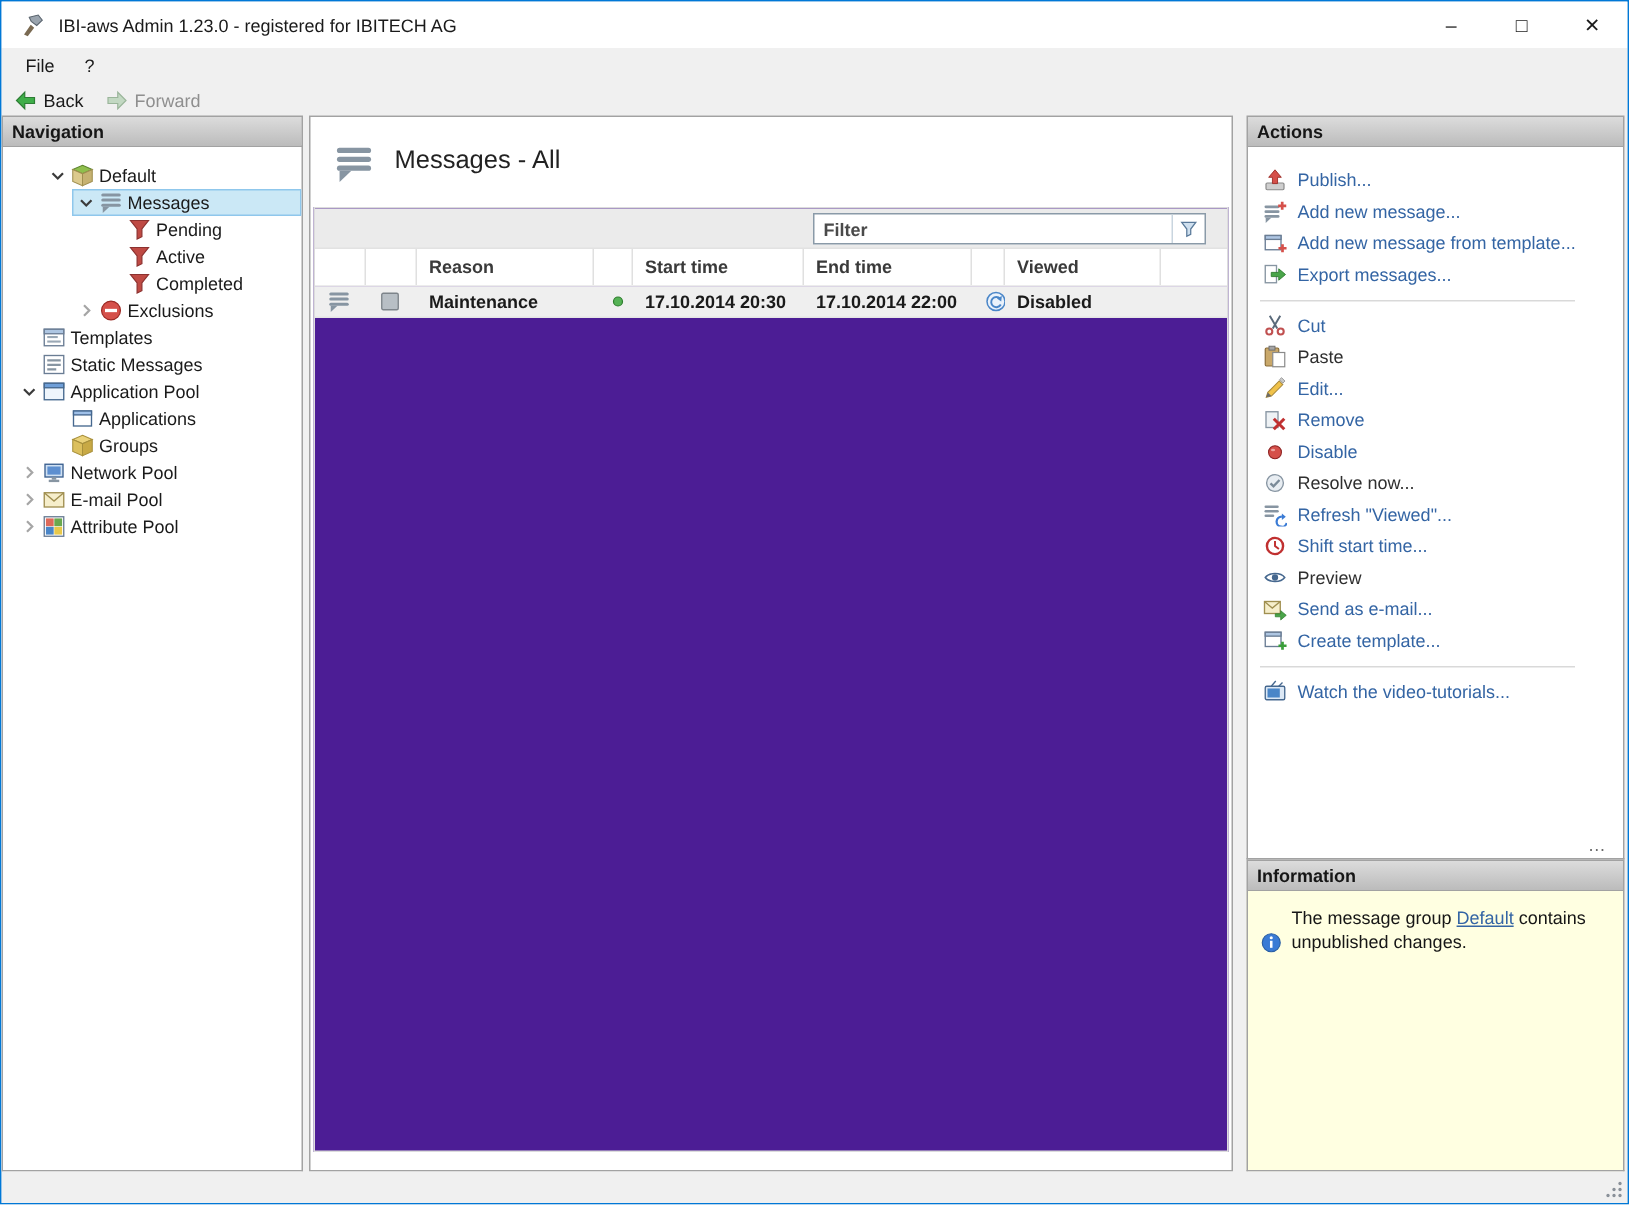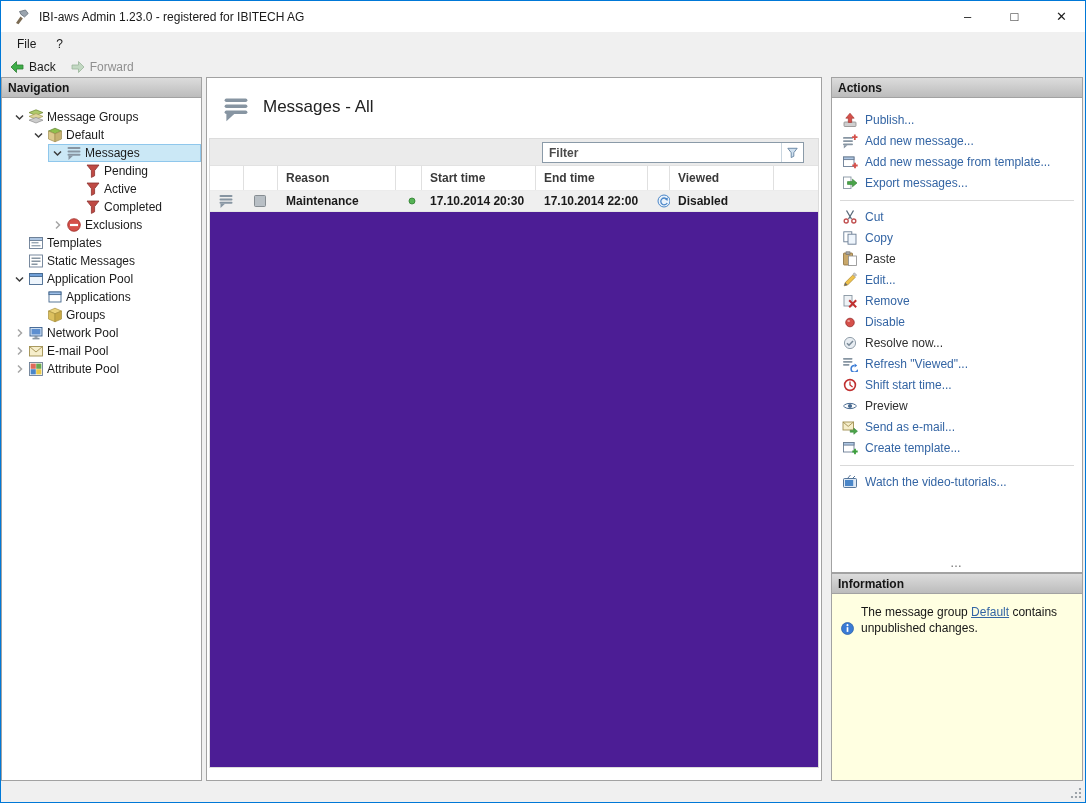--- a/index.html
+++ b/index.html
@@ -44,21 +44,21 @@
   .filter-box input::placeholder { color:#4a4a4a; opacity:1; }
   .filter-funnel { width:22px; display:flex; align-items:center; justify-content:center; border-left:1px solid #c9d5df; }
   .table-head { display:flex; height:25px; background:#fff; border-bottom:1px solid #ececec; align-items:stretch; }
   .th { display:flex; align-items:center; padding-left:8px; border-right:1px solid #e0e0e0; color:#3a3a3a; overflow:hidden; white-space:nowrap; }
   .th.filler { flex:1; border-right:none; }
   .tr { display:flex; height:21px; background:#efefef; border-bottom:1px solid #e5e5e5; align-items:center; }
   .td { display:flex; align-items:center; padding-left:8px; overflow:hidden; white-space:nowrap; }
 
   .right-col { position:absolute; left:830px; top:0; width:252px; bottom:0; }
   .actions-panel { position:absolute; top:0; left:0; right:0; height:496px; }
-  .actions-body { position:absolute; top:21px; left:0; right:0; bottom:0; background:#fff; border:1px solid #a2a2a2; border-top:none; display:flex; flex-direction:column; padding-top:12px; overflow:hidden; }
+  .actions-body { position:absolute; top:21px; left:0; right:0; bottom:0; background:#fff; border:1px solid #a2a2a2; border-top:none; display:flex; flex-direction:row; padding-top:12px; overflow:hidden; }
   .action-item { display:flex; align-items:center; gap:7px; padding:2px 8px 3px 10px; color:var(--link,#3465a4); }
   .action-item.disabled { color:#2f2f2f; }
   .action-divider { height:1px; background:#d9d9d9; margin:6px 8px; }
   .actions-overflow { margin-top:auto; text-align:center; color:#6a6a6a; padding-bottom:2px; letter-spacing:2px; }
 
   .info-panel { position:absolute; top:496px; left:0; right:0; bottom:0; }
   .info-body { position:absolute; top:21px; left:0; right:0; bottom:0; background:var(--info-bg,#ffffe1); border:1px solid #a2a2a2; border-top:none; padding:11px 8px 8px 8px; }
   .info-content { display:flex; gap:6px; align-items:flex-end; }
   .info-text { line-height:1.3; color:#161616; }
   .info-link { color:var(--link,#3465a4); text-decoration:underline; cursor:pointer; }
@@ -114,37 +114,20 @@
         </span>
       <span class="tool-label">Forward</span>
     </div>
   </div>
 
   <div class="workspace">
 
     <div class="nav-panel">
       <div class="panel-header">Navigation</div>
       <div class="nav-body">
-          <div class="tree-row" style="padding-left: 8px;">
-            <span class="row-inner">
-              <span class="expander">
-                <svg viewBox="0 0 16 16">
-                  <path d="M4.5 6.5L8 10l3.5-3.5" fill="none" stroke="#3c3c3c" stroke-width="1.5"></path>
-                </svg>
-              </span>
-              <span class="icon">
-                <svg viewBox="0 0 16 16">
-                  <polygon points="8,0.8 15,3.6 8,6.4 1,3.6" fill="#aec96a" stroke="#6b8430" stroke-width="0.7"></polygon>
-                  <polygon points="8,4.6 15,7.4 8,10.2 1,7.4" fill="#ded59b" stroke="#a39b55" stroke-width="0.7"></polygon>
-                  <polygon points="8,8.4 15,11.2 8,14 1,11.2" fill="#cccccc" stroke="#8f8f8f" stroke-width="0.7"></polygon>
-                </svg>
-              </span>
-              <span class="tree-label">Message Groups</span>
-            </span>
-          </div>
           <div class="tree-row" style="padding-left: 27px;">
             <span class="row-inner">
               <span class="expander">
                 <svg viewBox="0 0 16 16">
                   <path d="M4.5 6.5L8 10l3.5-3.5" fill="none" stroke="#3c3c3c" stroke-width="1.5"></path>
                 </svg>
               </span>
               <span class="icon">
                 <svg viewBox="0 0 16 16">
                   <polygon points="8,1.2 14.5,4 8,6.8 1.5,4" fill="#8fbf4d" stroke="#5e8430" stroke-width="0.7"></polygon>
@@ -484,29 +467,20 @@
               <div class="action-item">
                 <span class="icon">
                   <svg viewBox="0 0 16 16">
                     <path d="M4.5 1.5l5 8.5M11.5 1.5l-5 8.5" stroke="#5a6a7a" stroke-width="1.3" fill="none"></path>
                     <circle cx="4.2" cy="12" r="2" fill="none" stroke="#c05050" stroke-width="1.4"></circle>
                     <circle cx="11.8" cy="12" r="2" fill="none" stroke="#c05050" stroke-width="1.4"></circle>
                   </svg>
                 </span>
                 <span class="action-label">Cut</span>
               </div>
-              <div class="action-item">
-                <span class="icon">
-                  <svg viewBox="0 0 16 16">
-                    <rect x="1.8" y="1.8" width="8" height="10" fill="#ffffff" stroke="#6a7d94" stroke-width="0.9"></rect>
-                    <rect x="6" y="4.2" width="8" height="10" fill="#eef5fc" stroke="#6a7d94" stroke-width="0.9"></rect>
-                  </svg>
-                </span>
-                <span class="action-label">Copy</span>
-              </div>
               <div class="action-item disabled">
                 <span class="icon">
                   <svg viewBox="0 0 16 16">
                     <rect x="1.5" y="2" width="9" height="12" rx="0.8" fill="#c9a86a" stroke="#8a6d3a" stroke-width="0.8"></rect>
                     <rect x="4" y="0.8" width="4" height="2.6" fill="#a5a5a5" stroke="#6a6a6a" stroke-width="0.6"></rect>
                     <rect x="6.5" y="5" width="8" height="9.5" fill="#ffffff" stroke="#8a8a8a" stroke-width="0.8"></rect>
                   </svg>
                 </span>
                 <span class="action-label">Paste</span>
               </div>

